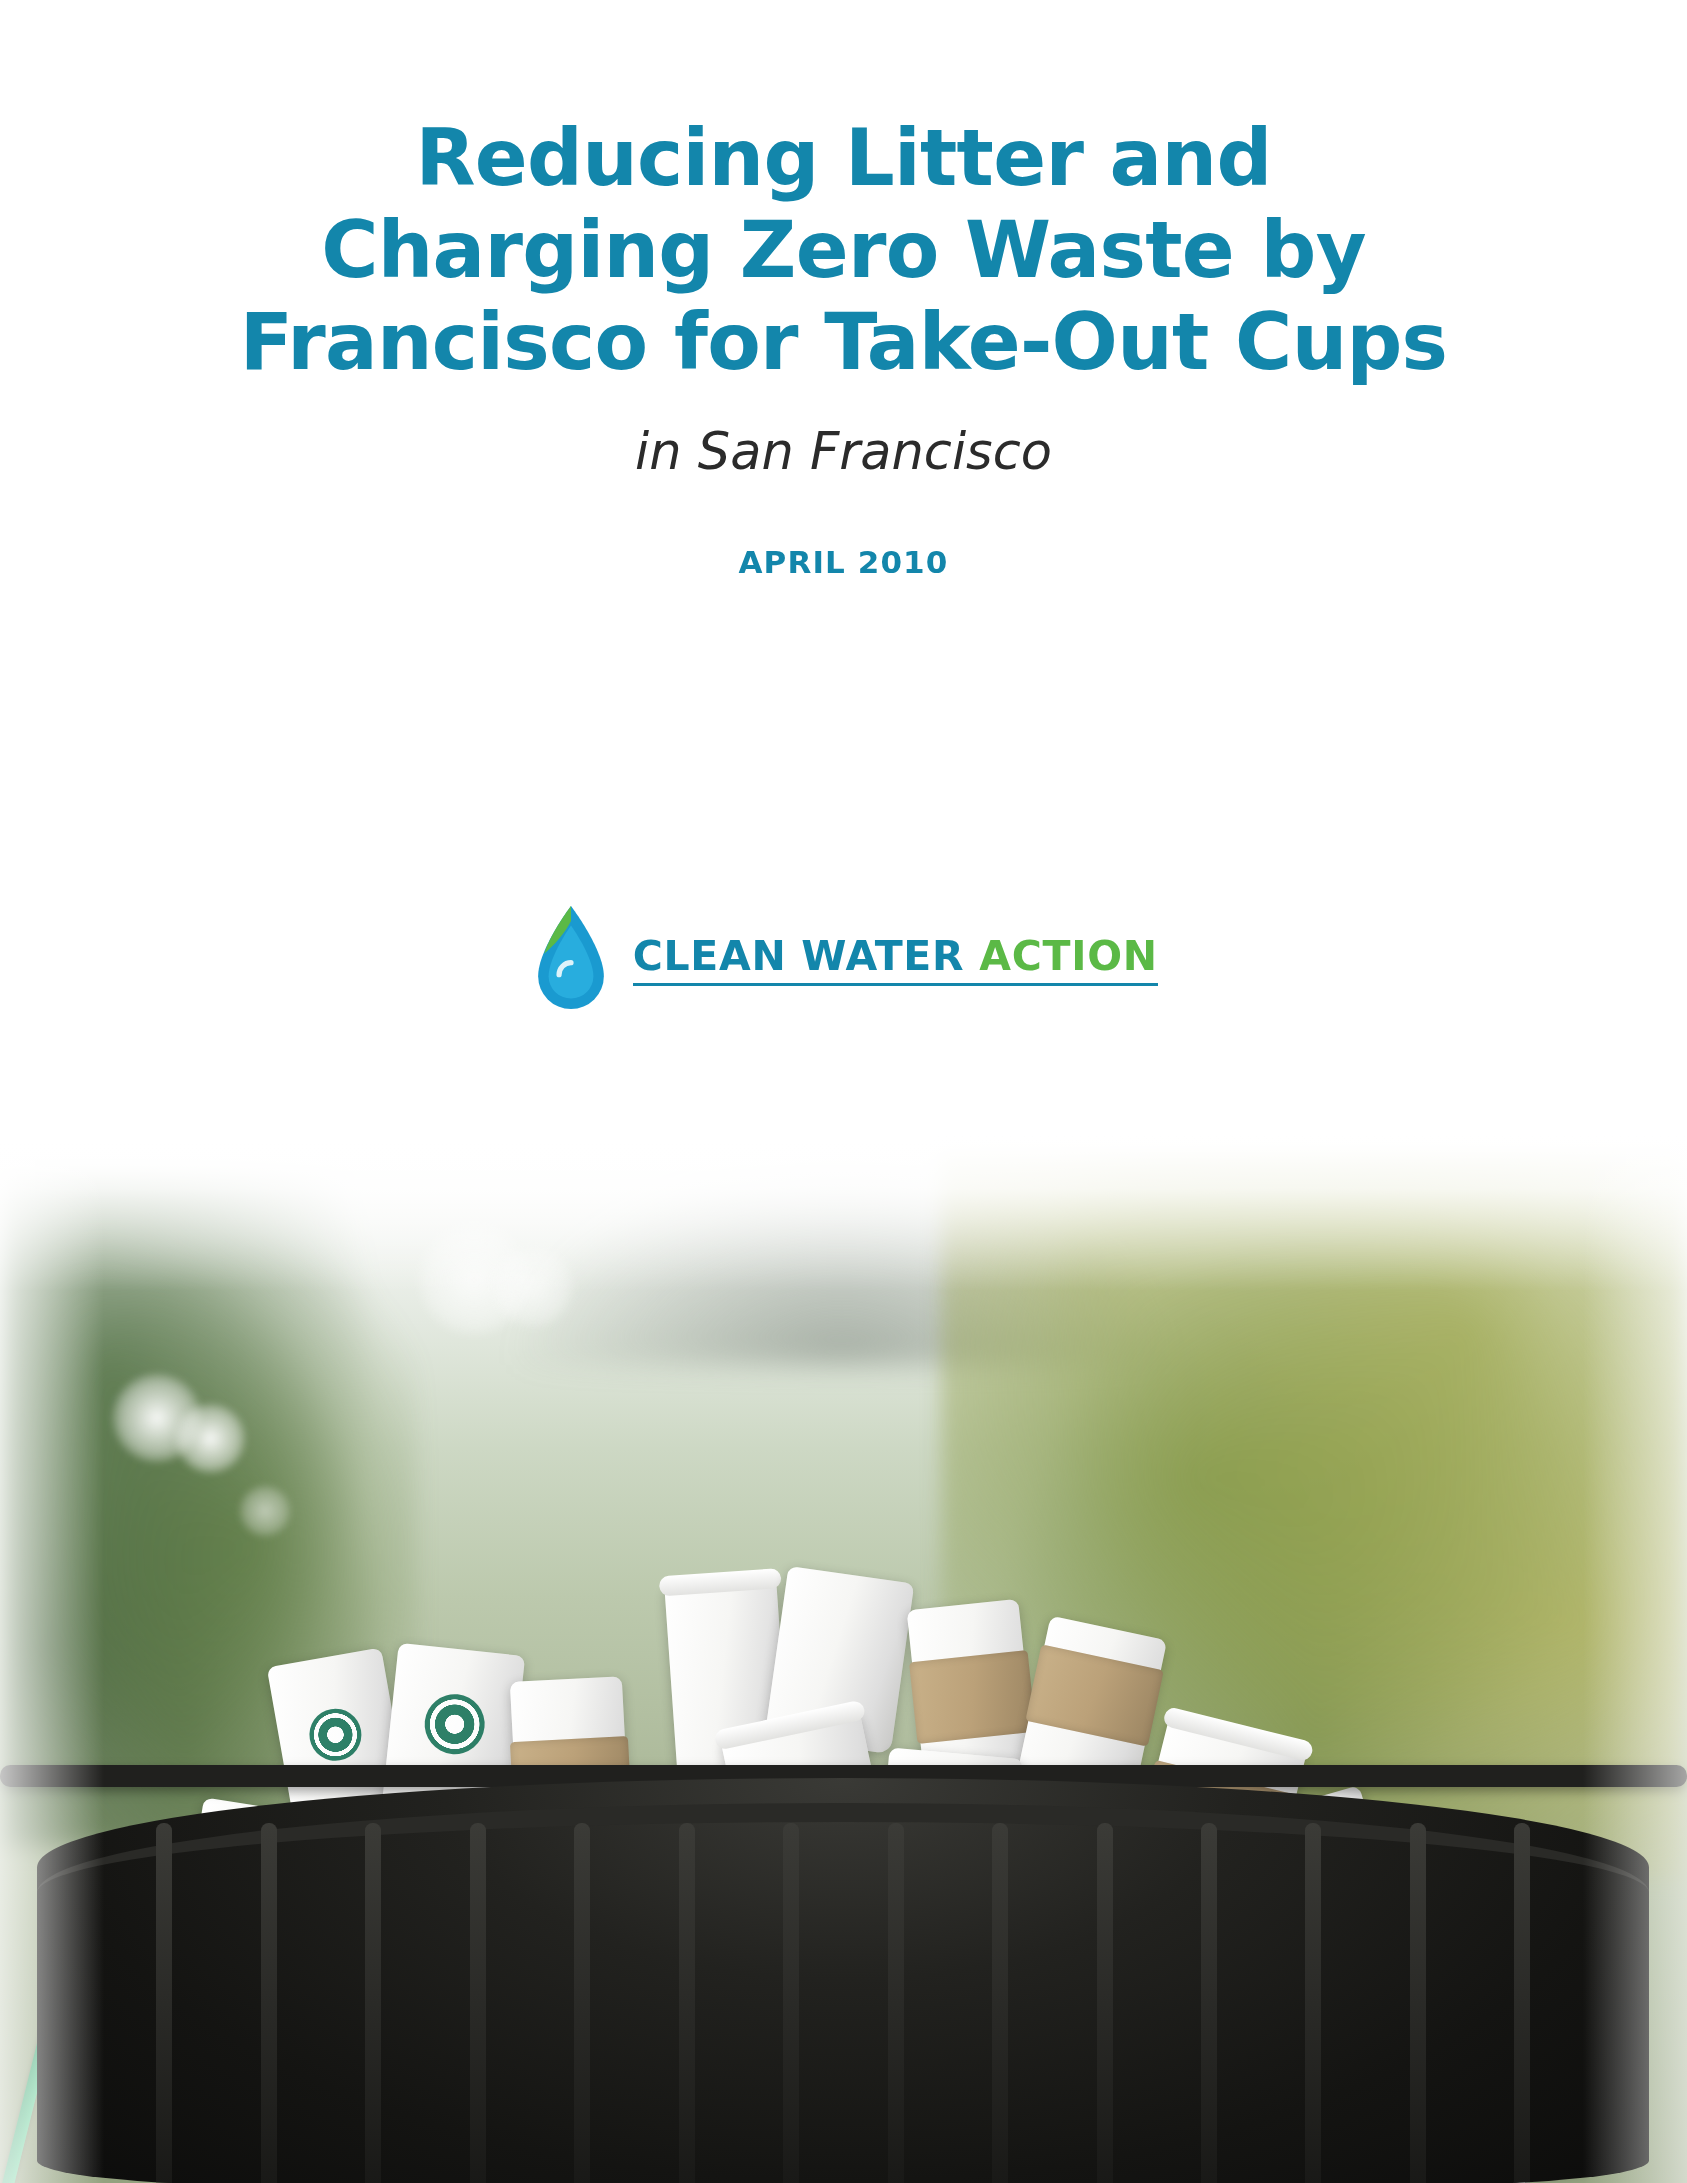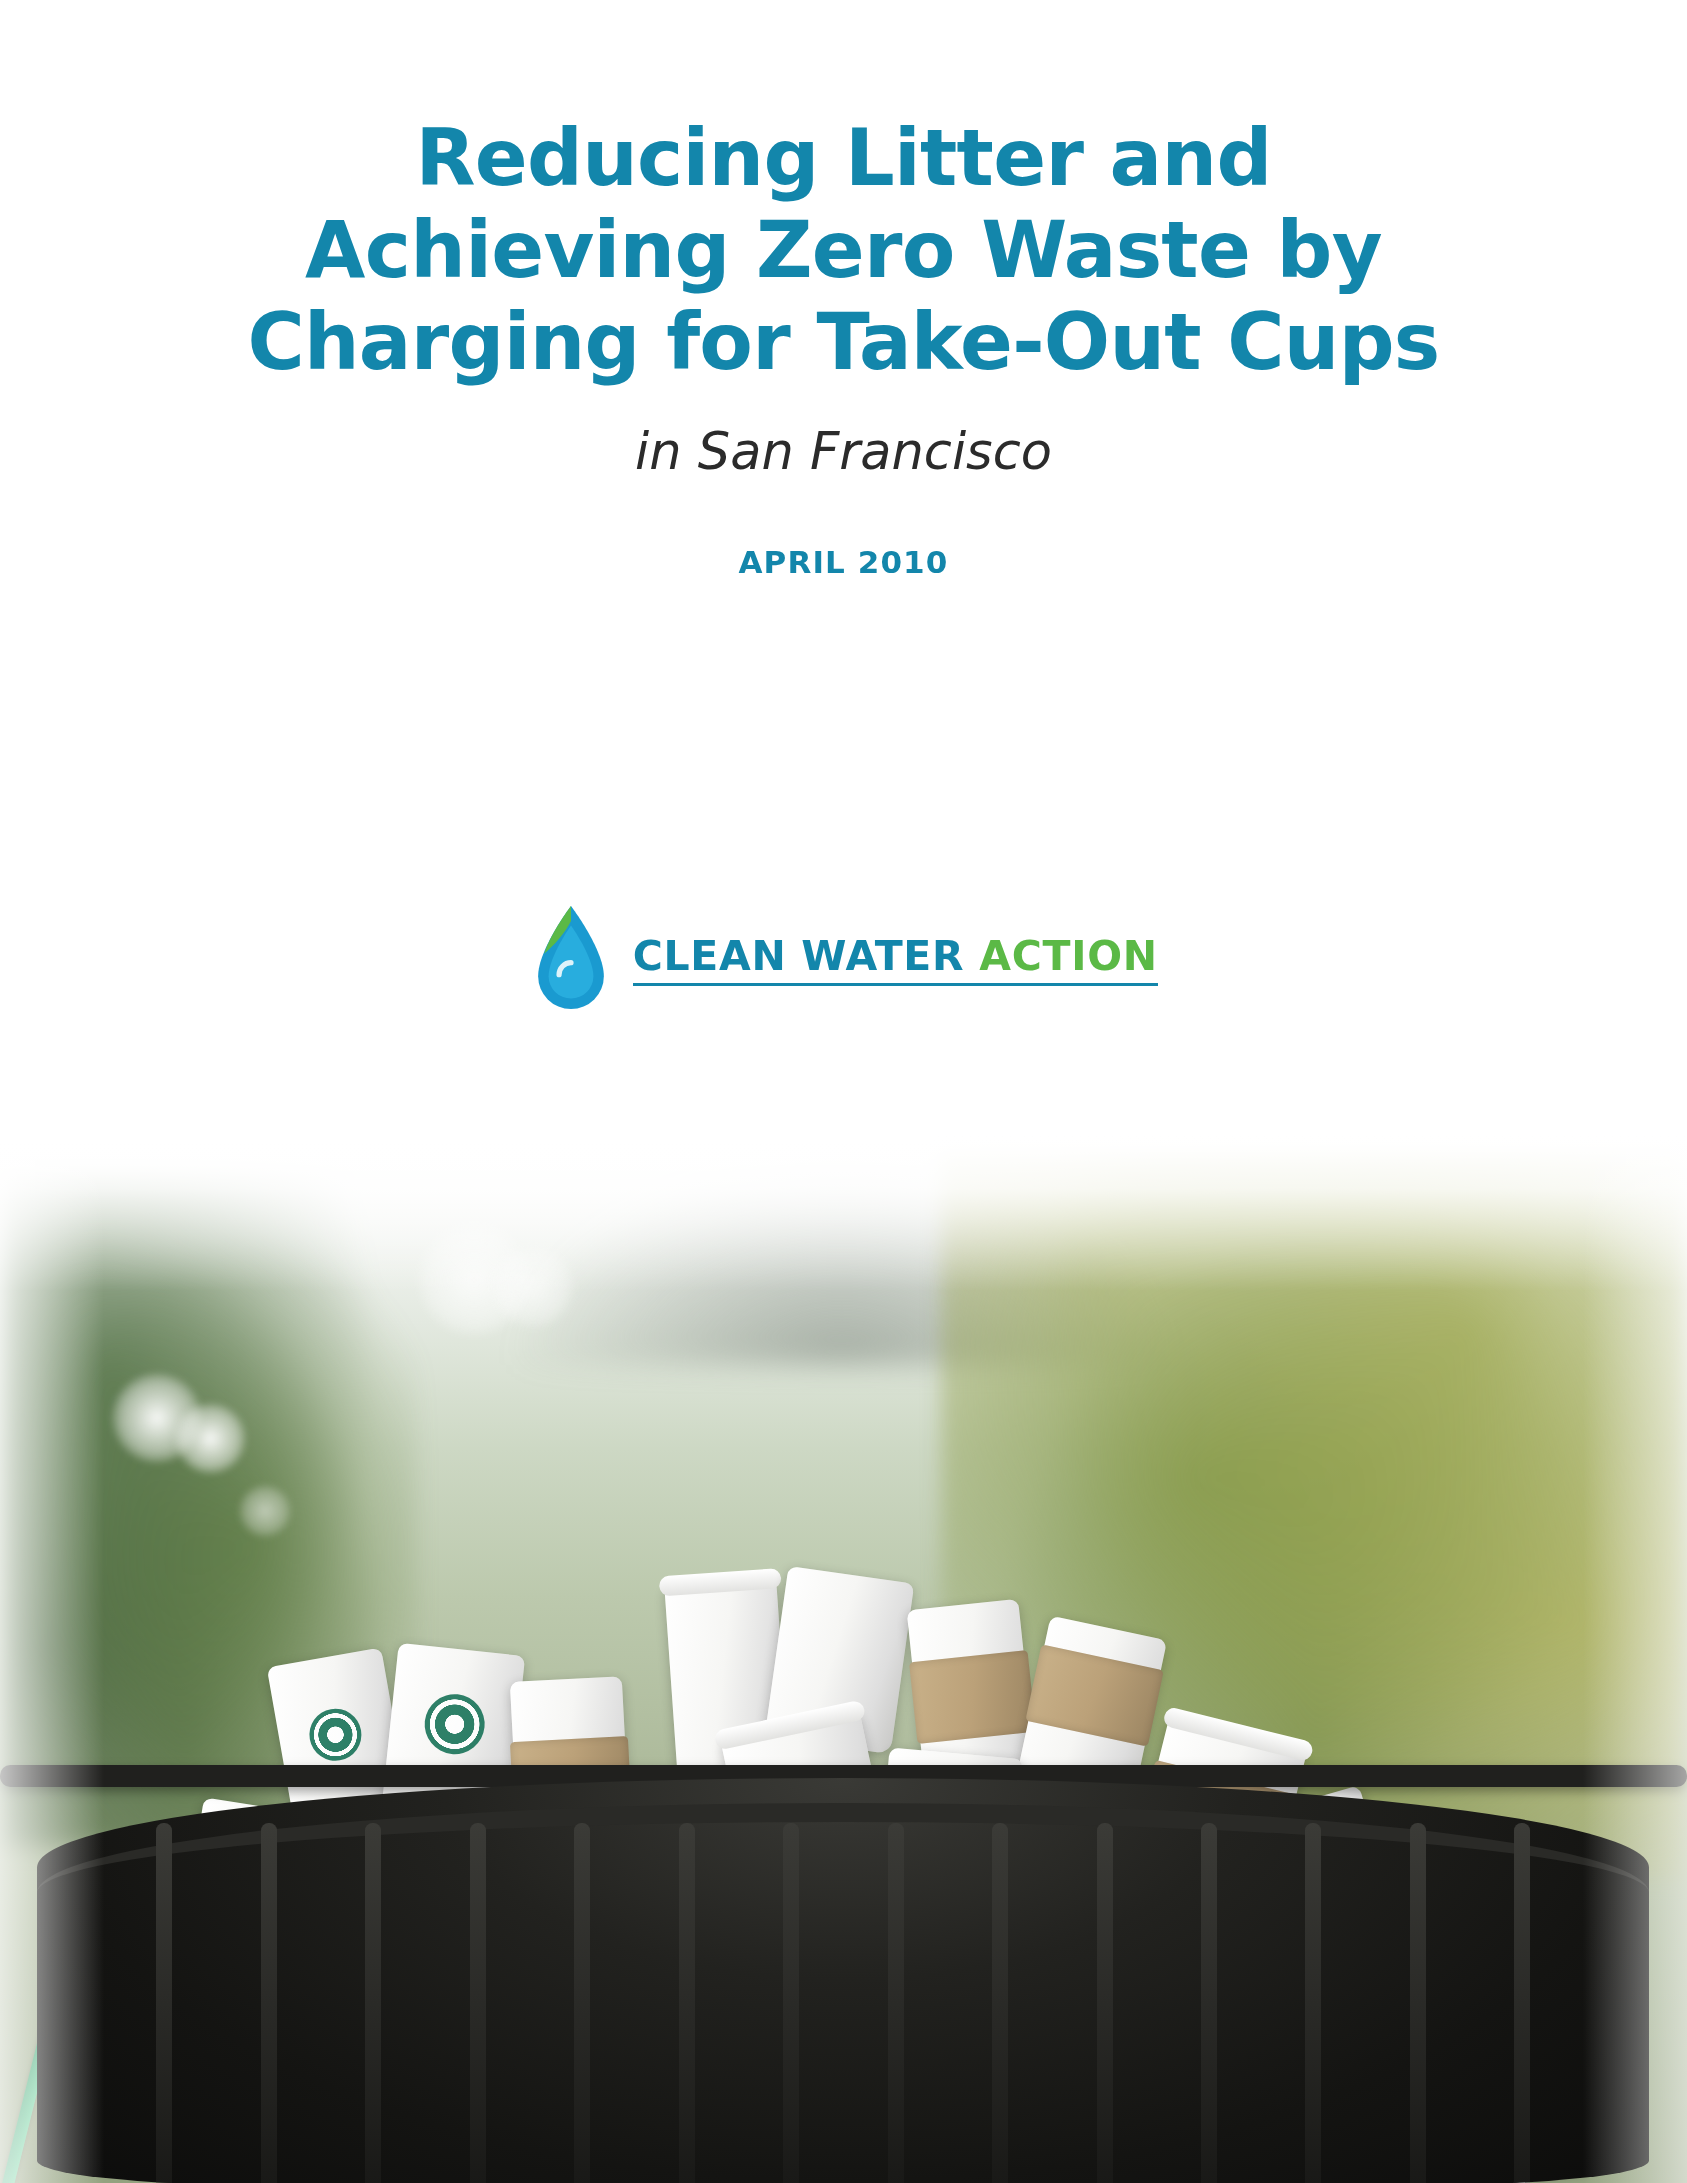--- a/index.html
+++ b/index.html
@@ -261,22 +261,22 @@
   }
 </style>
 </head>
 <body>
 
 <div class="page">
 
   <div class="title-block">
     <div class="doc-title">
       <div>Reducing Litter and</div>
-      <div>Achieving Zero Waste by</div>
-      <div>Charging for Take-Out Cups</div>
+      <div>Charging Zero Waste by</div>
+      <div>Francisco for Take-Out Cups</div>
     </div>
 
     <div class="doc-subtitle">
       <div>in San Francisco</div>
     </div>
 
     <div class="doc-date">APRIL 2010</div>
   </div>
 
   <div class="logo-wrap">

